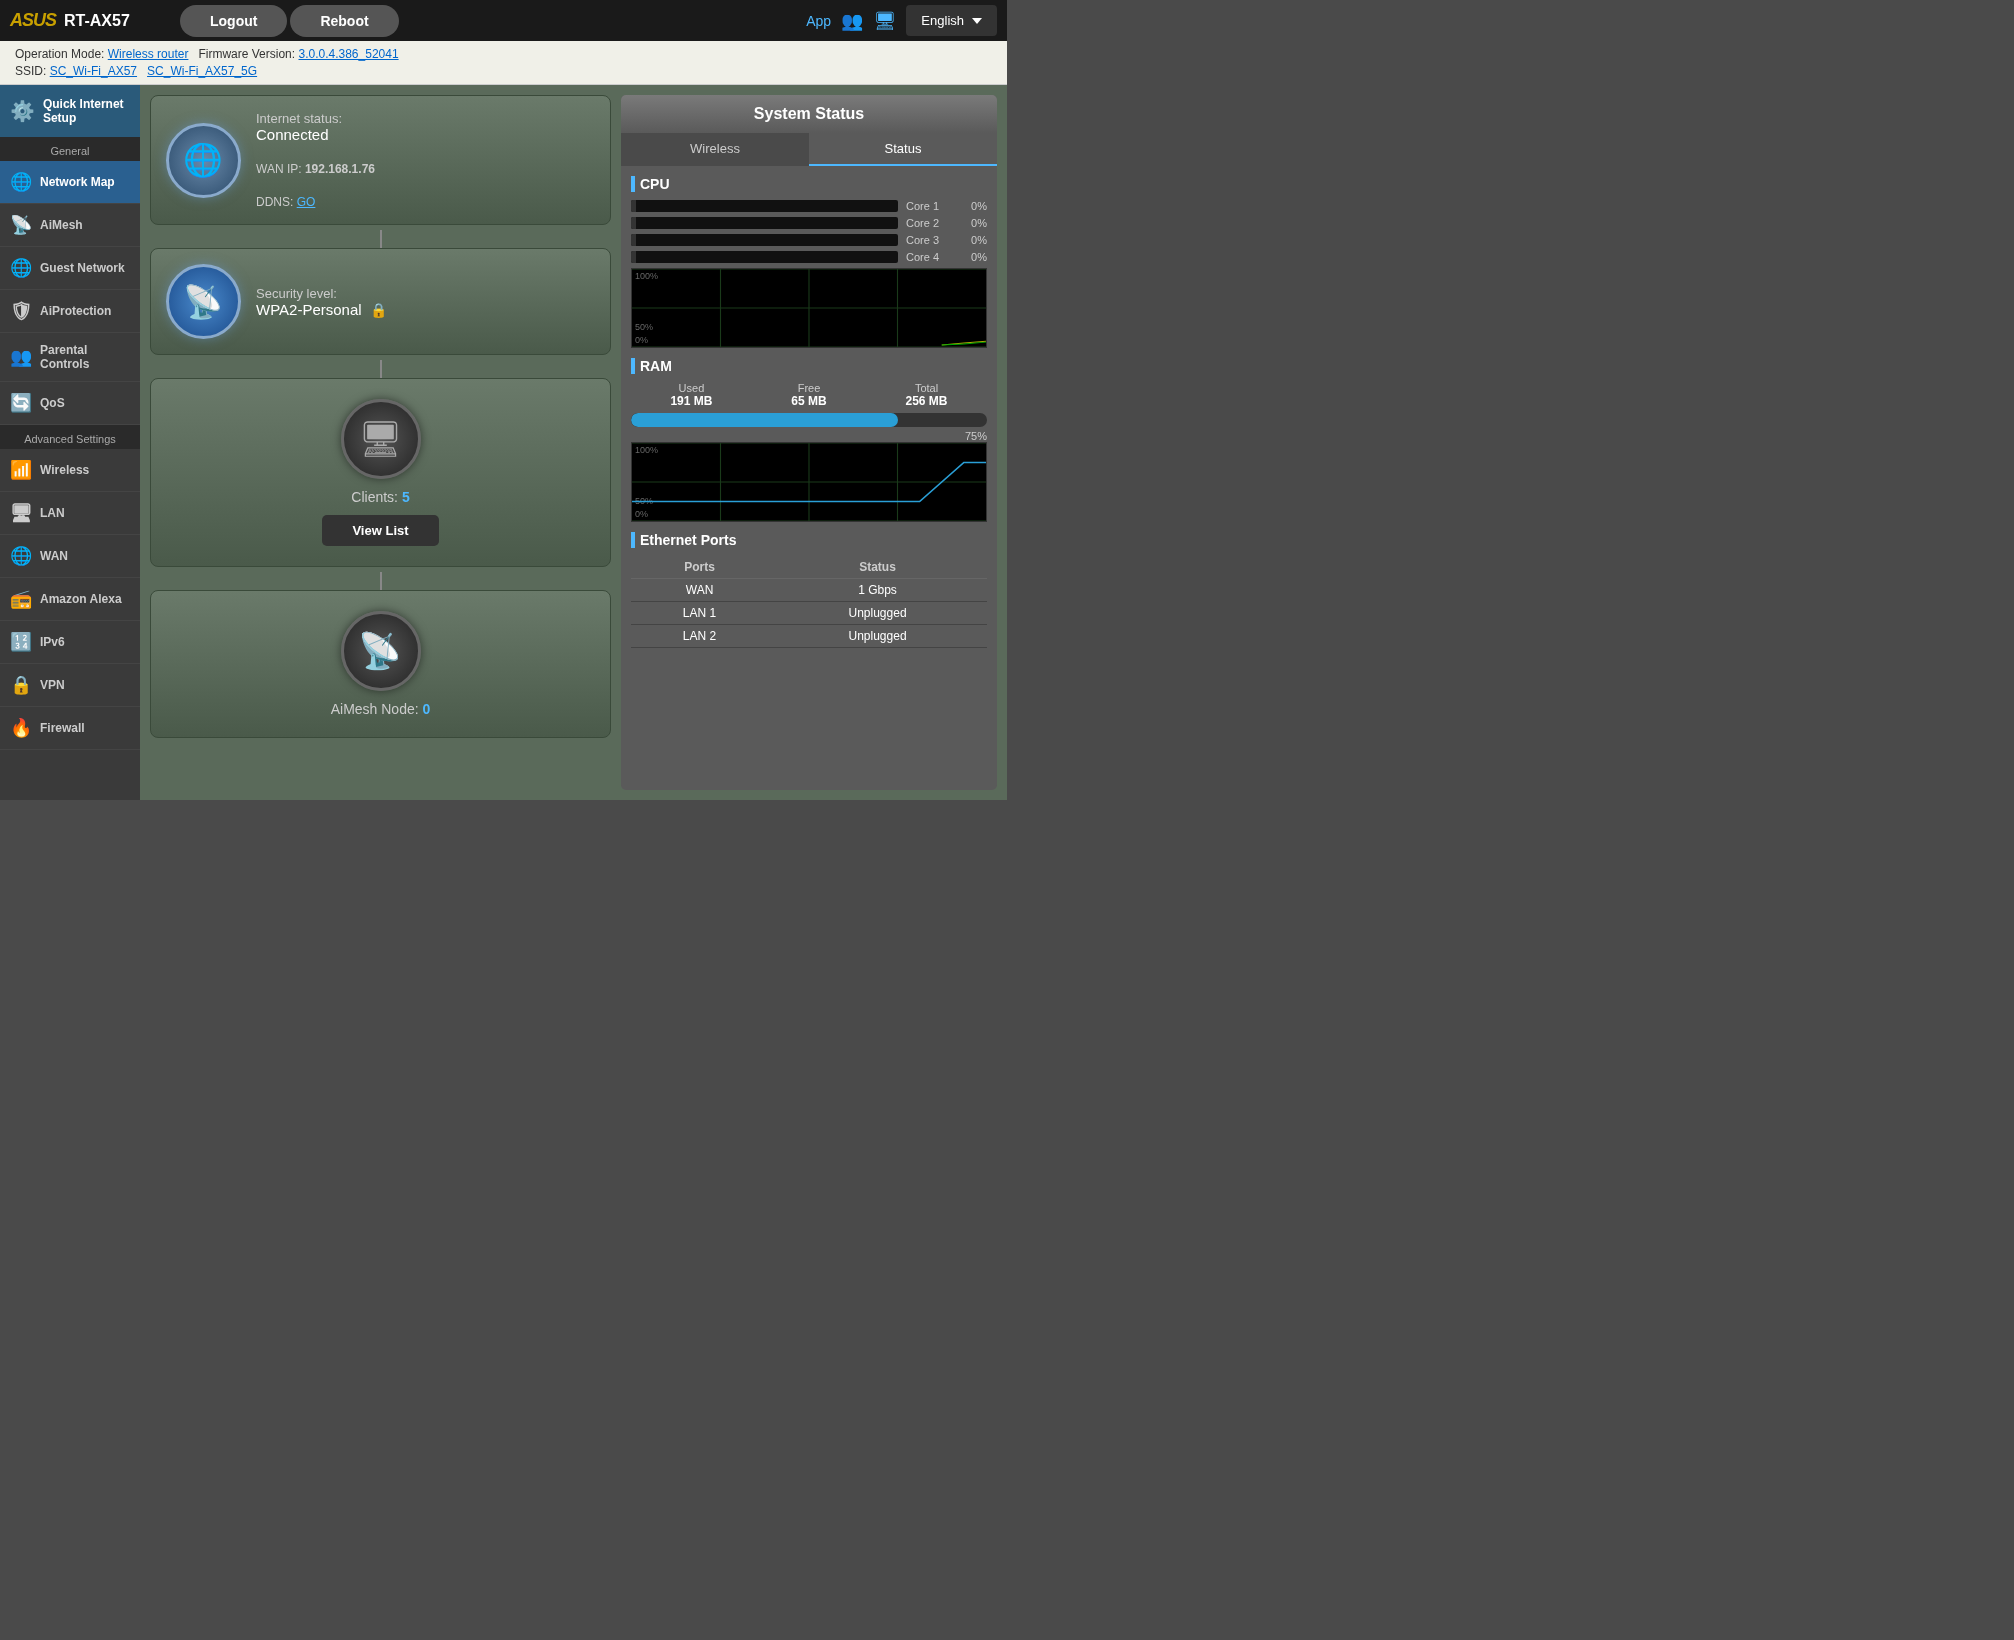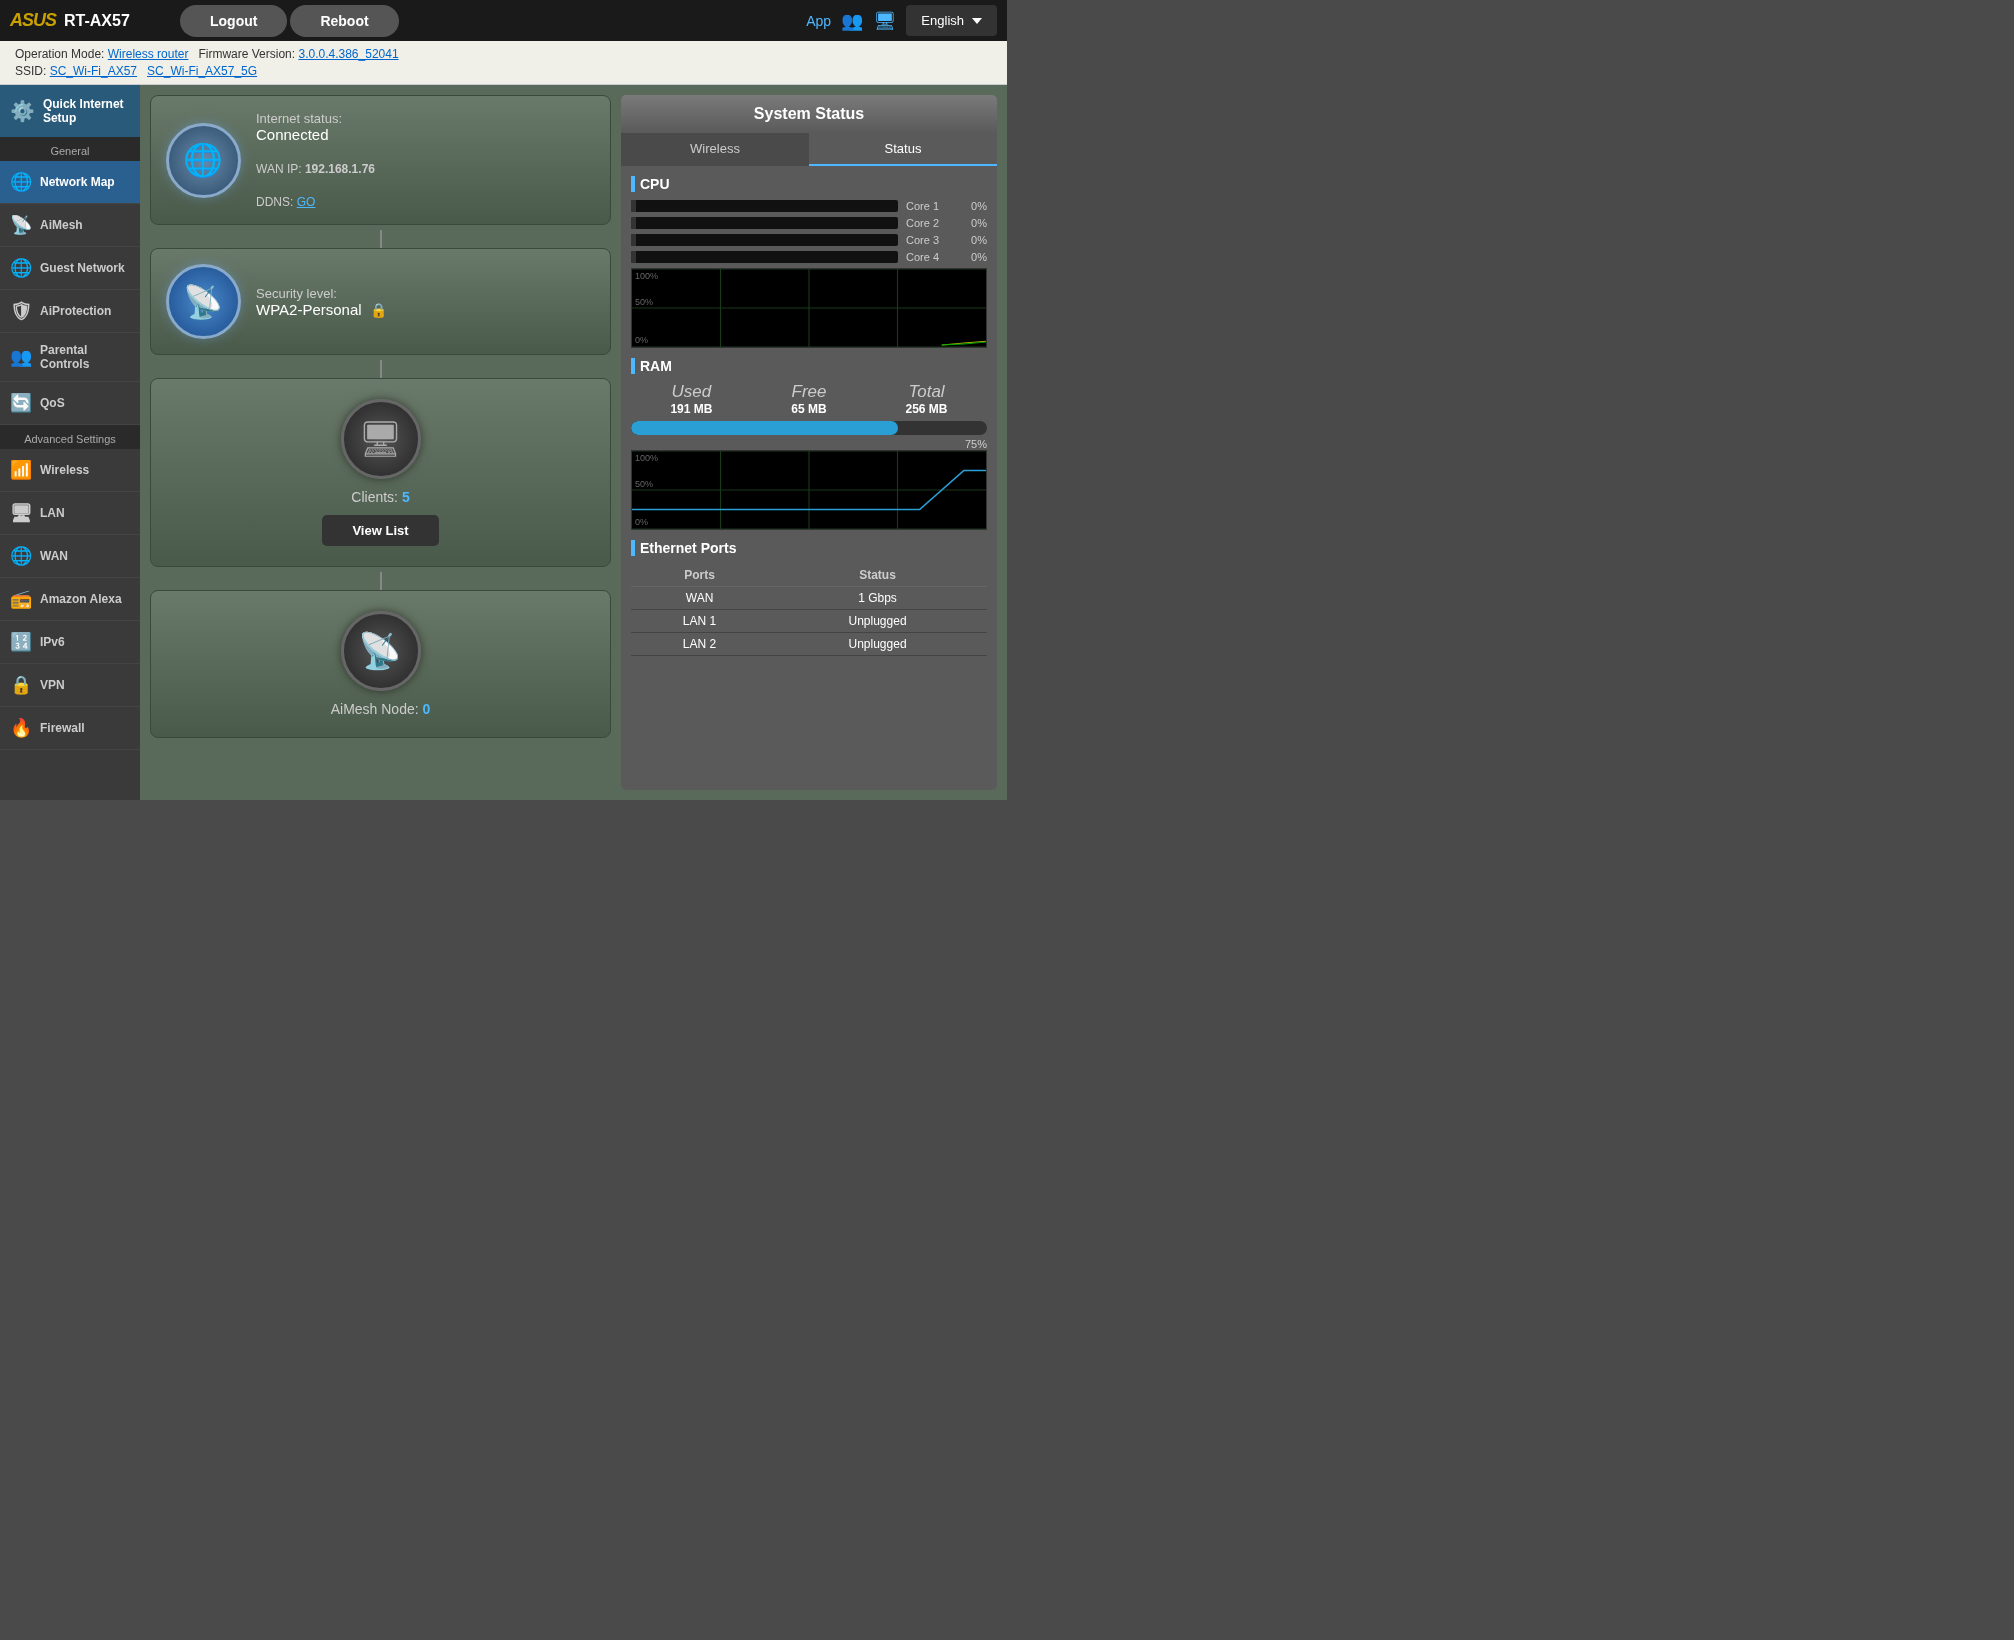--- a/index.html
+++ b/index.html
@@ -119,26 +119,26 @@
     .cpu-bar-bg { flex: 1; height: 12px; background: #111; border-radius: 2px; overflow: hidden; }
     .cpu-bar { height: 100%; background: #333; width: 2%; }
     .cpu-label { color: #ccc; font-size: 11px; width: 45px; }
     .cpu-pct { color: #ccc; font-size: 11px; width: 28px; text-align: right; }
 
     .chart-area {
       background: #000; border: 1px solid #333; height: 80px; margin-bottom: 10px;
       position: relative; overflow: hidden;
     }
     .chart-label-100 { position: absolute; top: 2px; left: 3px; color: #666; font-size: 9px; }
-    .chart-label-50 { position: absolute; top: 28px; left: 3px; color: #666; font-size: 9px; }
+    .chart-label-50 { position: absolute; top: 53px; left: 3px; color: #666; font-size: 9px; }
     .chart-label-0 { position: absolute; bottom: 2px; left: 3px; color: #666; font-size: 9px; }
 
     .ram-stats { display: flex; justify-content: space-around; margin-bottom: 5px; }
     .ram-stat { text-align: center; }
-    .ram-stat-label { color: #ccc; font-size: 17px; font-style: italic; }
+    .ram-stat-label { color: #ccc; font-size: 11px; }
     .ram-stat-value { color: white; font-size: 12px; font-weight: bold; }
     .ram-bar-bg { width: 100%; height: 14px; background: #333; border-radius: 7px; overflow: hidden; margin-bottom: 3px; }
     .ram-bar { height: 100%; background: #2a9fd6; width: 75%; border-radius: 7px; }
     .ram-pct { color: #ccc; font-size: 11px; text-align: right; }
 
     .eth-table { width: 100%; border-collapse: collapse; font-size: 12px; }
     .eth-table th { color: #ccc; text-align: center; padding: 4px; border-bottom: 1px solid #666; }
     .eth-table td { color: white; text-align: center; padding: 4px; border-bottom: 1px solid #444; }
 
     

